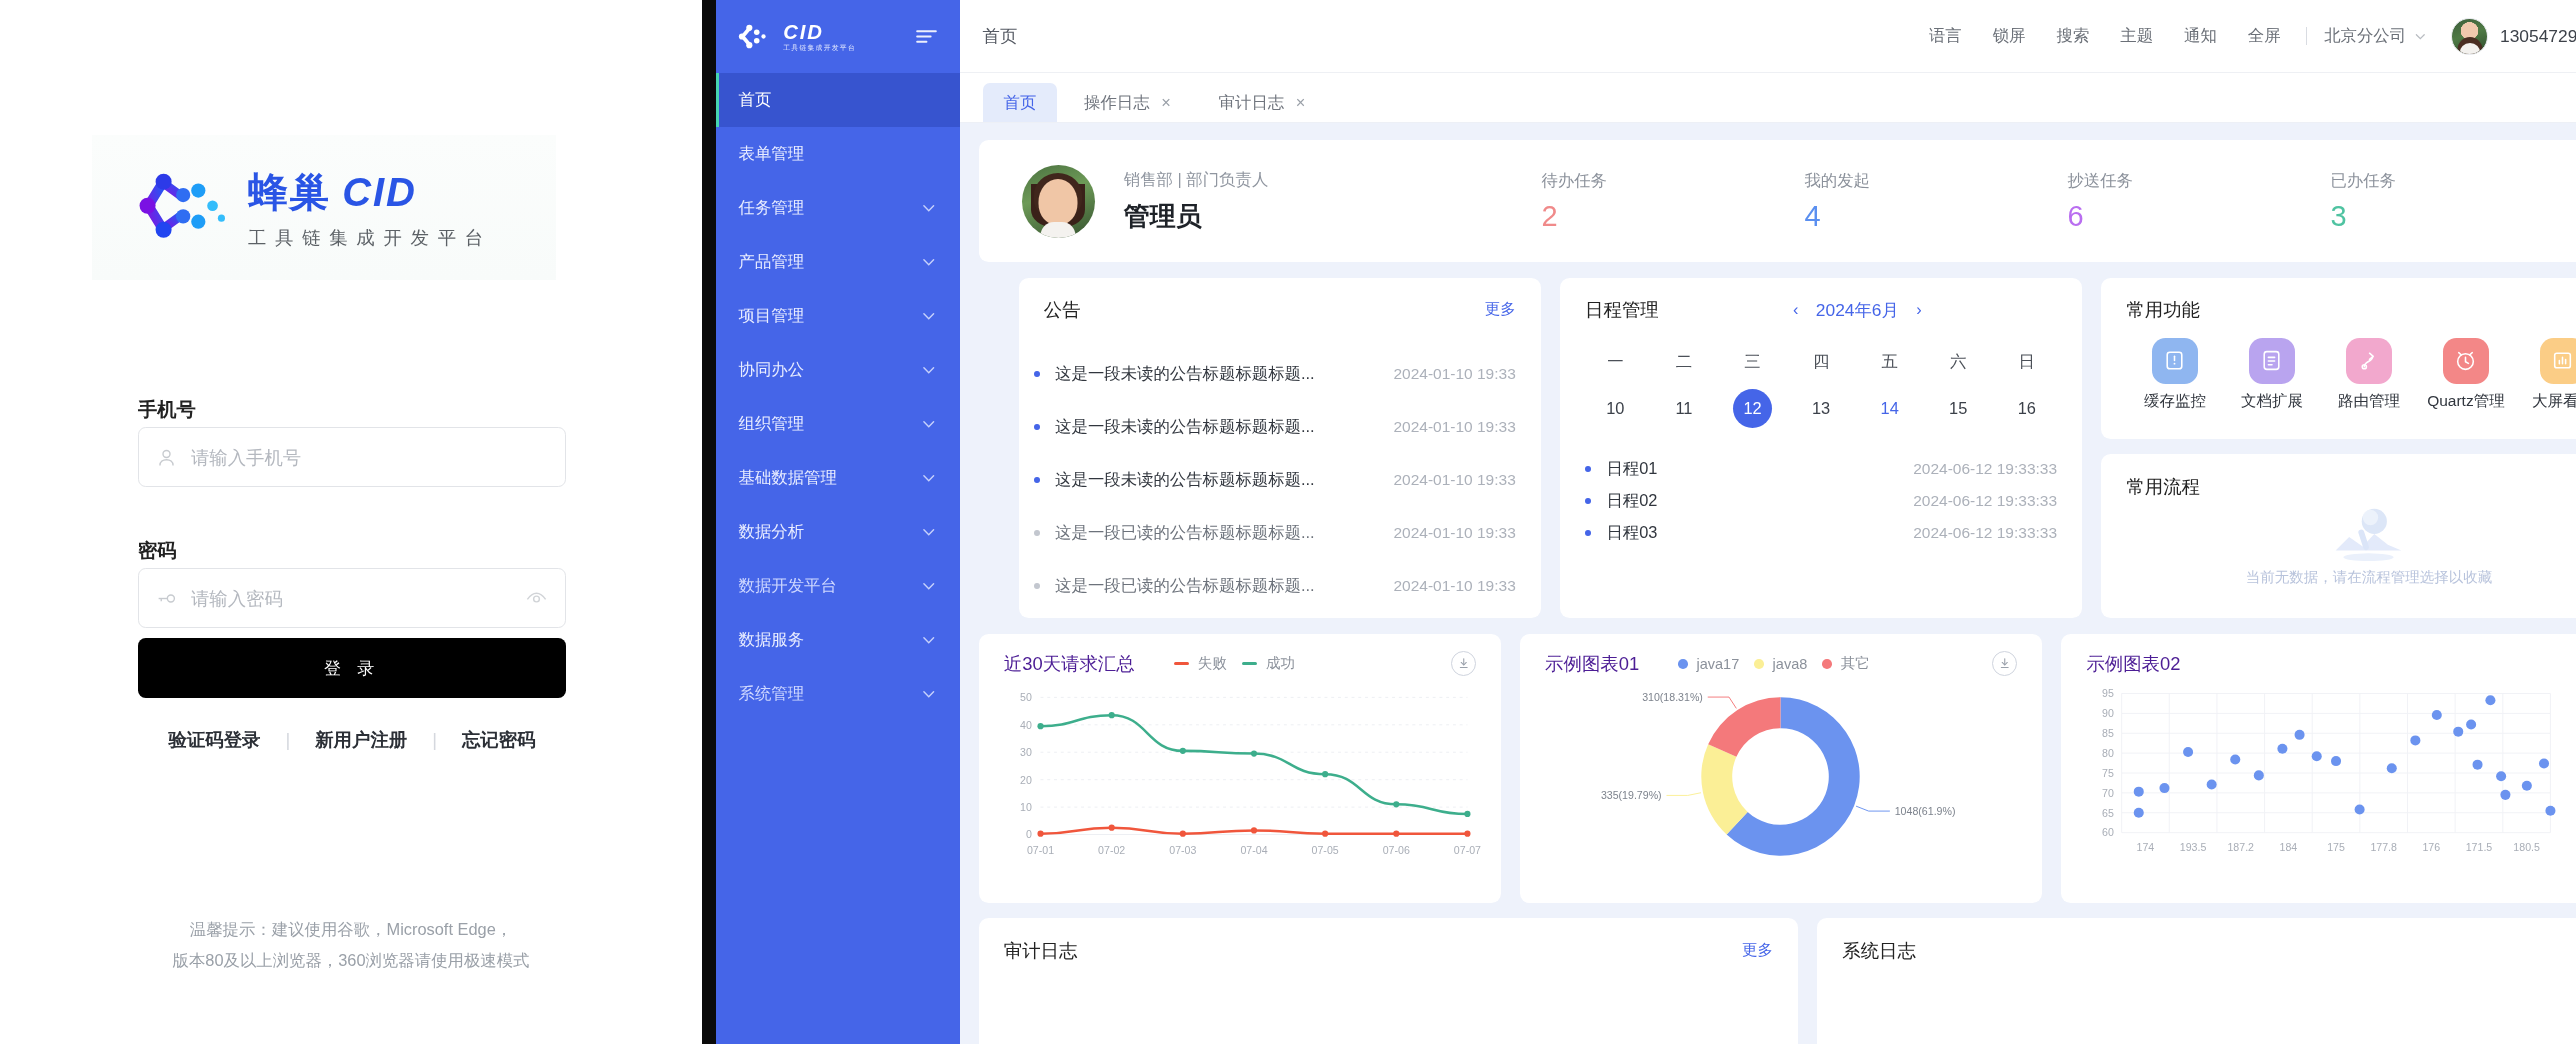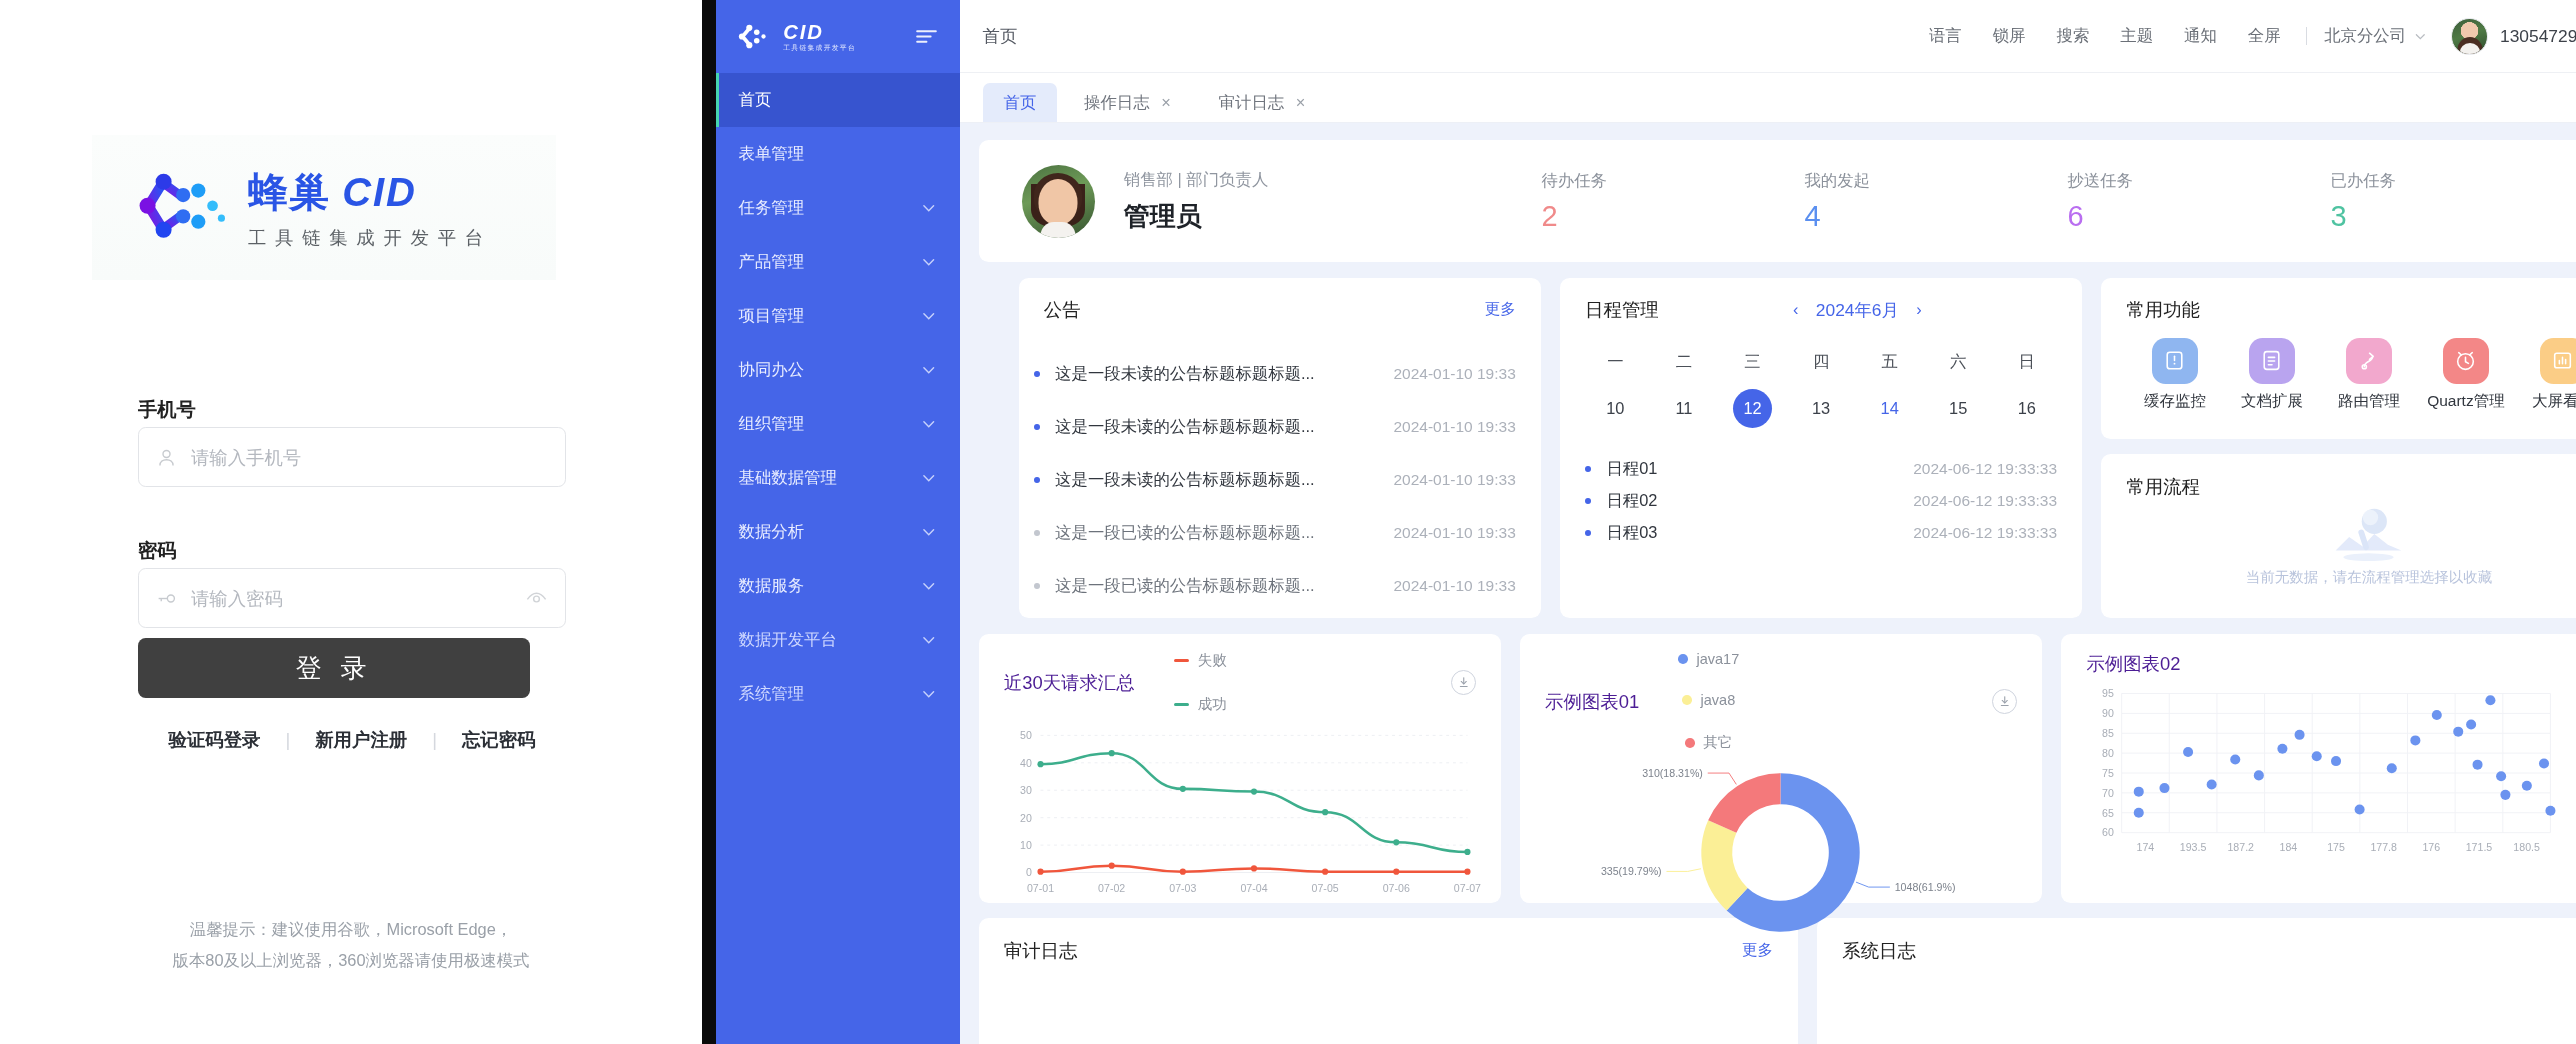--- a/index.html
+++ b/index.html
@@ -30,22 +30,22 @@
   .field-label { position: absolute; font-size: 19.3px; font-weight: 700; color: #222; }
   .login-input {
     position: absolute; left: 138px; width: 428px; height: 60px;
     border: 1px solid #e2e4e8; border-radius: 7.7px; background: #fff;
     display: flex; align-items: center; padding: 0 17.4px; gap: 13.5px;
   }
   .login-input .ph { font-size: 18.4px; color: #b4b8bf; }
   .input-icon { width: 21px; height: 21px; flex: 0 0 21px; opacity: .55; }
   .eye-icon { margin-left: auto; width: 23px; height: 23px; opacity: .45; }
   .login-btn {
-    position: absolute; left: 138px; top: 638px; width: 392px; height: 60px;
-    background: #404040; border-radius: 7.7px; color: #fff; font-size: 26px;
+    position: absolute; left: 138px; top: 638px; width: 428px; height: 60px;
+    background: #000000; border-radius: 7.7px; color: #fff; font-size: 17px;
     letter-spacing: 5.8px; display: flex; align-items: center; justify-content: center;
     border: none; cursor: pointer; font-family: inherit;
   }
   .login-links {
     position: absolute; left: 138px; top: 727px; width: 428px;
     display: flex; align-items: center; justify-content: center; gap: 0;
     font-size: 18.4px; font-weight: 700; color: #2b2f36;
   }
   .login-links span.lk { cursor: pointer; padding: 0 25px; }
   .login-links span.sep { color: #d5d8de; font-weight: 400; }
@@ -192,21 +192,21 @@
   .flow-card { height: 164px; position: relative; }
   .flow-empty { display: flex; flex-direction: column; align-items: center; gap: 3.9px; padding-top: 5.8px; }
   .flow-empty-txt { font-size: 14.5px; color: #b8c3dc; }
 
   
   .row3 { display: flex; gap: 19.3px; margin-top: 15.5px; }
   .chart-card { height: 269px; position: relative; }
   .chart-card.w540 { width: 522px; flex: 0 0 522px; }
   .ch-head { display: flex; align-items: center; padding: 17.4px 25px 0 25px; gap: 39px; }
   .ch-title { font-size: 18.4px; color: #4c1d95; font-weight: 500; white-space: nowrap; }
-  .legend { display: flex; gap: 25px; align-items: center; flex-direction: column; }
+  .legend { display: flex; gap: 15px; align-items: center; }
   .lg { display: flex; align-items: center; gap: 8.7px; font-size: 14.5px; color: #8b919b; }
   .lg .bar { width: 15.5px; height: 2.9px; border-radius: 1.9px; }
   .lg .cir { width: 9.7px; height: 9.7px; border-radius: 50%; }
   .dl-btn {
     margin-left: auto; width: 25px; height: 25px; border-radius: 50%;
     border: 1px solid #cfd4de; display: flex; align-items: center; justify-content: center; cursor: pointer;
   }
 
   
   .row4 { display: flex; gap: 19.3px; margin-top: 15.5px; }
@@ -358,28 +358,28 @@
      <svg class="caret" viewBox="0 0 16 16" fill="none" stroke="#dde4ff" stroke-width="1.5" stroke-linecap="round">
               <path d="M3 6l5 5 5-5"></path>
             </svg>
    </div>
           <div class="sb-item">
      <span>数据分析</span>
      <svg class="caret" viewBox="0 0 16 16" fill="none" stroke="#dde4ff" stroke-width="1.5" stroke-linecap="round">
               <path d="M3 6l5 5 5-5"></path>
             </svg>
    </div>
+          <div class="sb-item dim">
+     <span>数据开发平台</span>
+     <svg class="caret" viewBox="0 0 16 16" fill="none" stroke="#dde4ff" stroke-width="1.5" stroke-linecap="round">
+              <path d="M3 6l5 5 5-5"></path>
+            </svg>
+   </div>
           <div class="sb-item">
      <span>数据服务</span>
-     <svg class="caret" viewBox="0 0 16 16" fill="none" stroke="#dde4ff" stroke-width="1.5" stroke-linecap="round">
-              <path d="M3 6l5 5 5-5"></path>
-            </svg>
-   </div>
-          <div class="sb-item dim">
-     <span>数据开发平台</span>
      <svg class="caret" viewBox="0 0 16 16" fill="none" stroke="#dde4ff" stroke-width="1.5" stroke-linecap="round">
               <path d="M3 6l5 5 5-5"></path>
             </svg>
    </div>
           <div class="sb-item dim">
      <span>系统管理</span>
      <svg class="caret" viewBox="0 0 16 16" fill="none" stroke="#dde4ff" stroke-width="1.5" stroke-linecap="round">
               <path d="M3 6l5 5 5-5"></path>
             </svg>
    </div>

